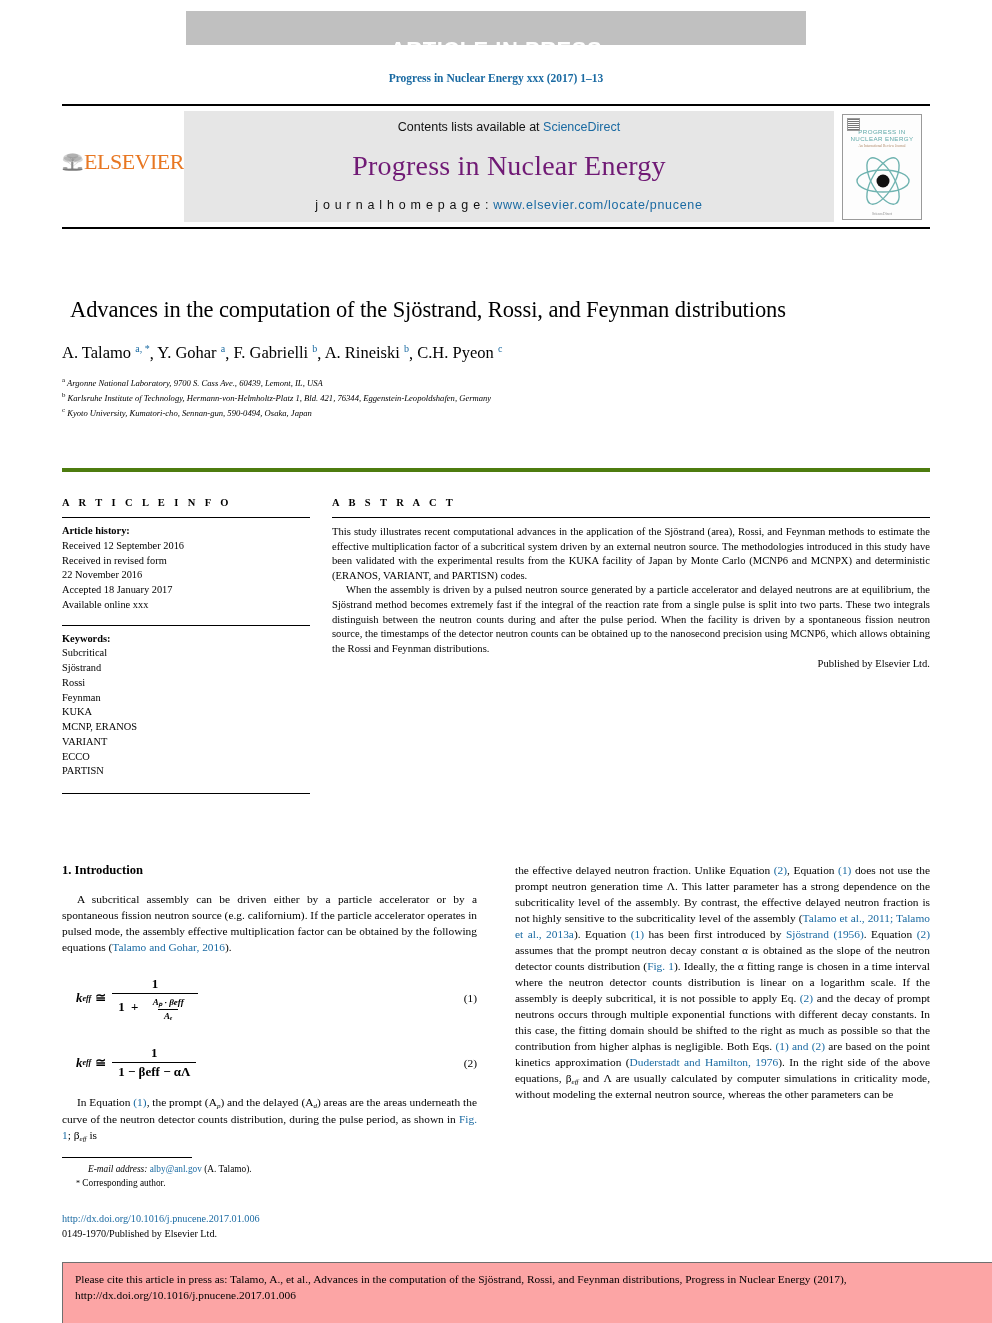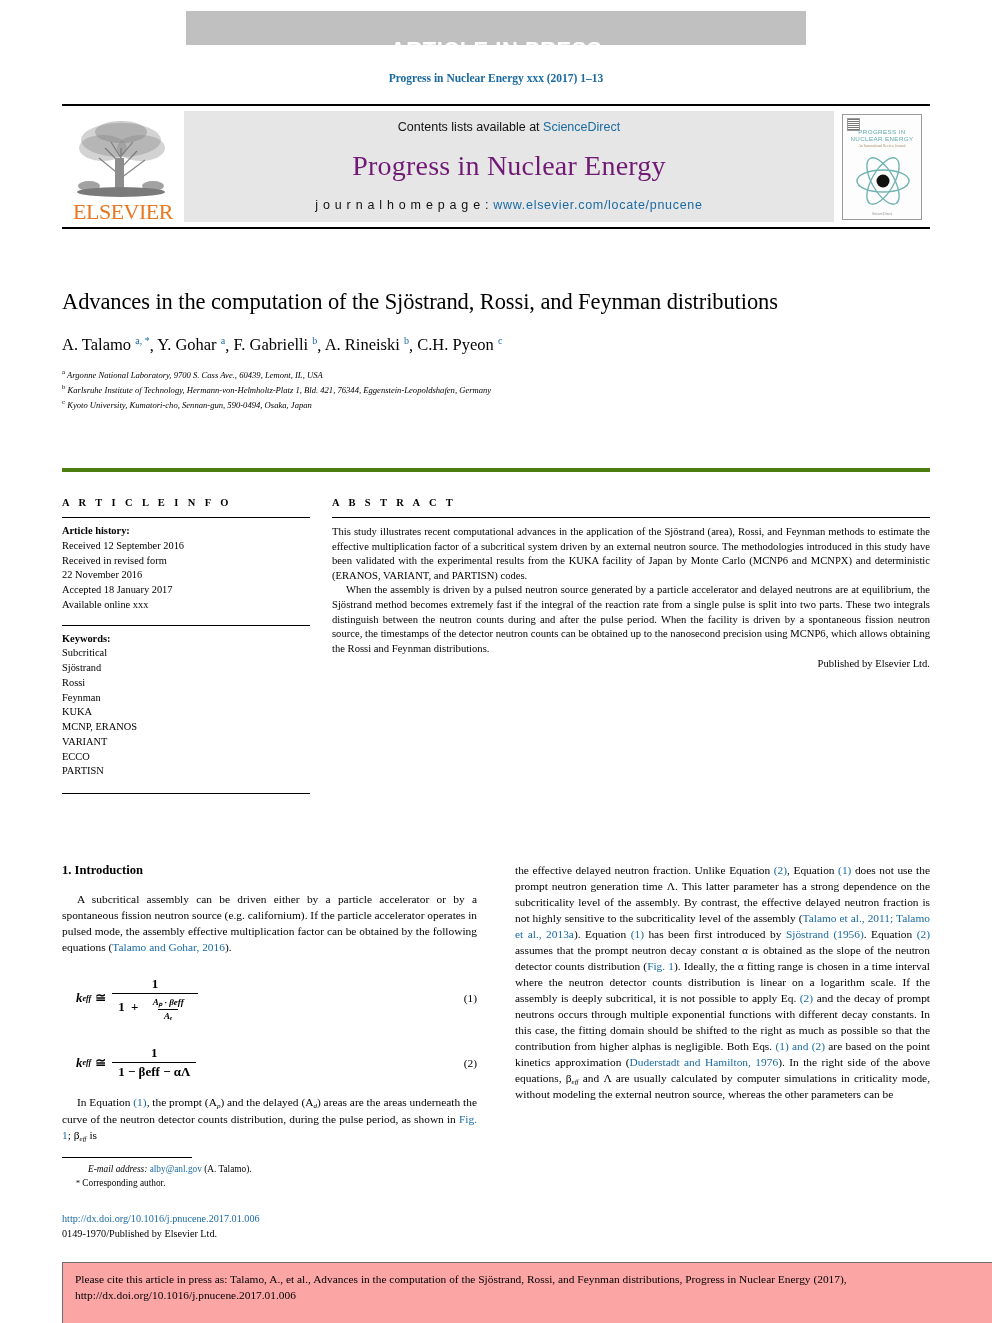--- a/index.html
+++ b/index.html
@@ -66,24 +66,24 @@
     border-bottom: 2.2px solid #000;
     height: 125px;
     box-sizing: border-box;
     display: flex;
     align-items: stretch;
   }
   .elsevier-logo {
     width: 122px;
     flex: 0 0 122px;
     display: flex;
-    flex-direction: column;
+    flex-direction: row;
     align-items: center;
     justify-content: flex-end;
-    padding-bottom: 4px;
+    padding-bottom: 10px;
     box-sizing: border-box;
   }
   .tree-svg { display:block; }
   .elsevier-word {
     font-family: "Liberation Serif", serif;
     color: #E87722;
     font-size: 22px;
     letter-spacing: -0.5px;
     line-height: 1;
     margin-top: 1px;
@@ -172,21 +172,21 @@
   .title-block {
     position: absolute;
     left: 62px;
     top: 288px;
     width: 868px;
   }
   h1.paper-title {
     font-size: 22.5px;
     font-weight: normal;
     font-family: "Liberation Serif", serif;
-    margin: 0;
+    margin: 8px;
     line-height: 1.28;
     letter-spacing: -0.1px;
   }
   .authors {
     margin-top: 17px;
     font-size: 16.5px;
     font-family: "Liberation Serif", serif;
     line-height: 1.3;
   }
   .authors sup { color: #1a6aa2; font-size: 10px; }

